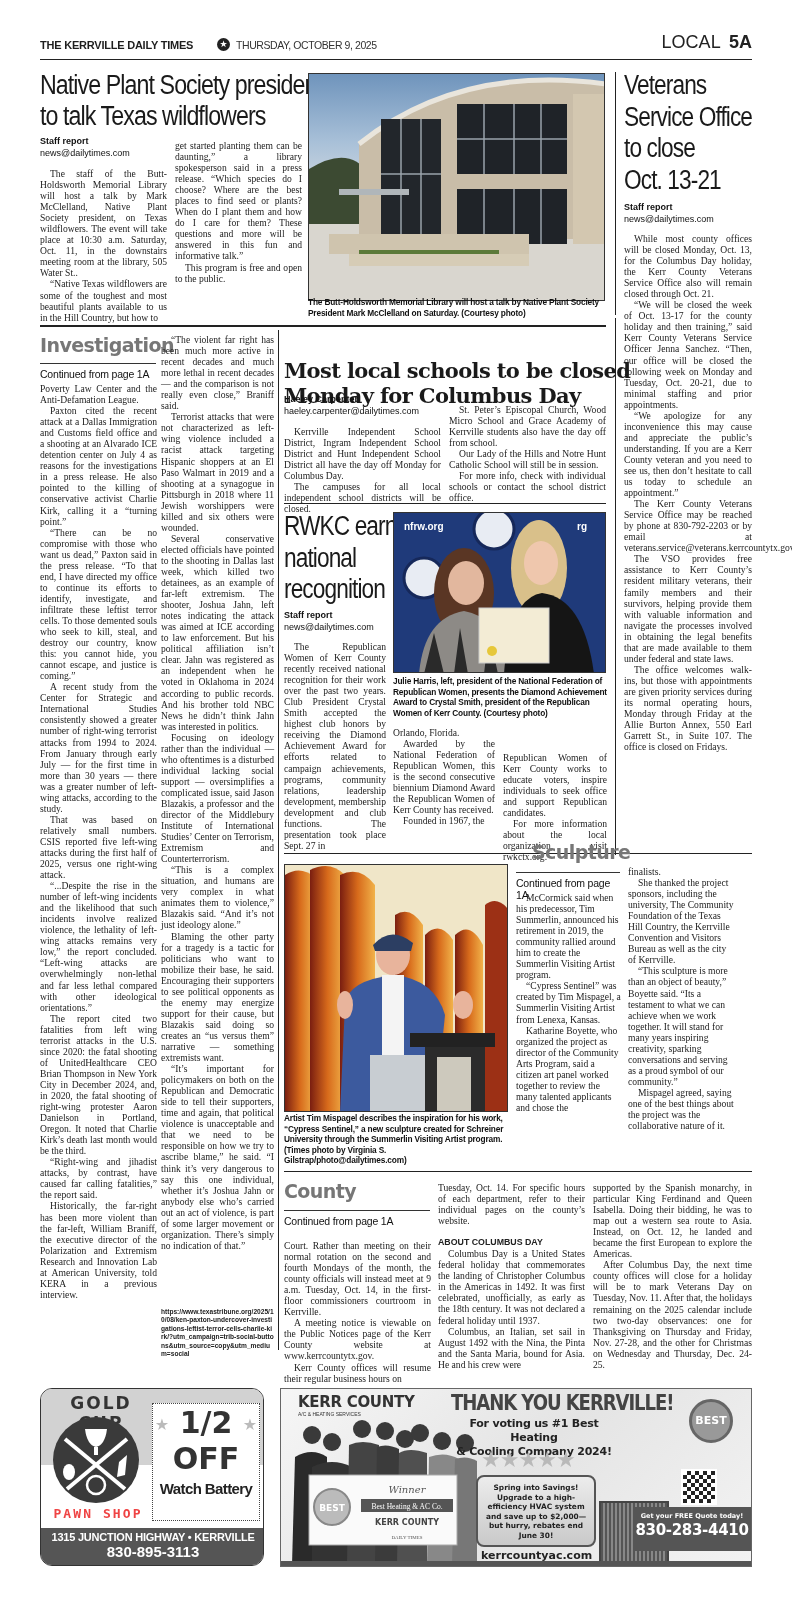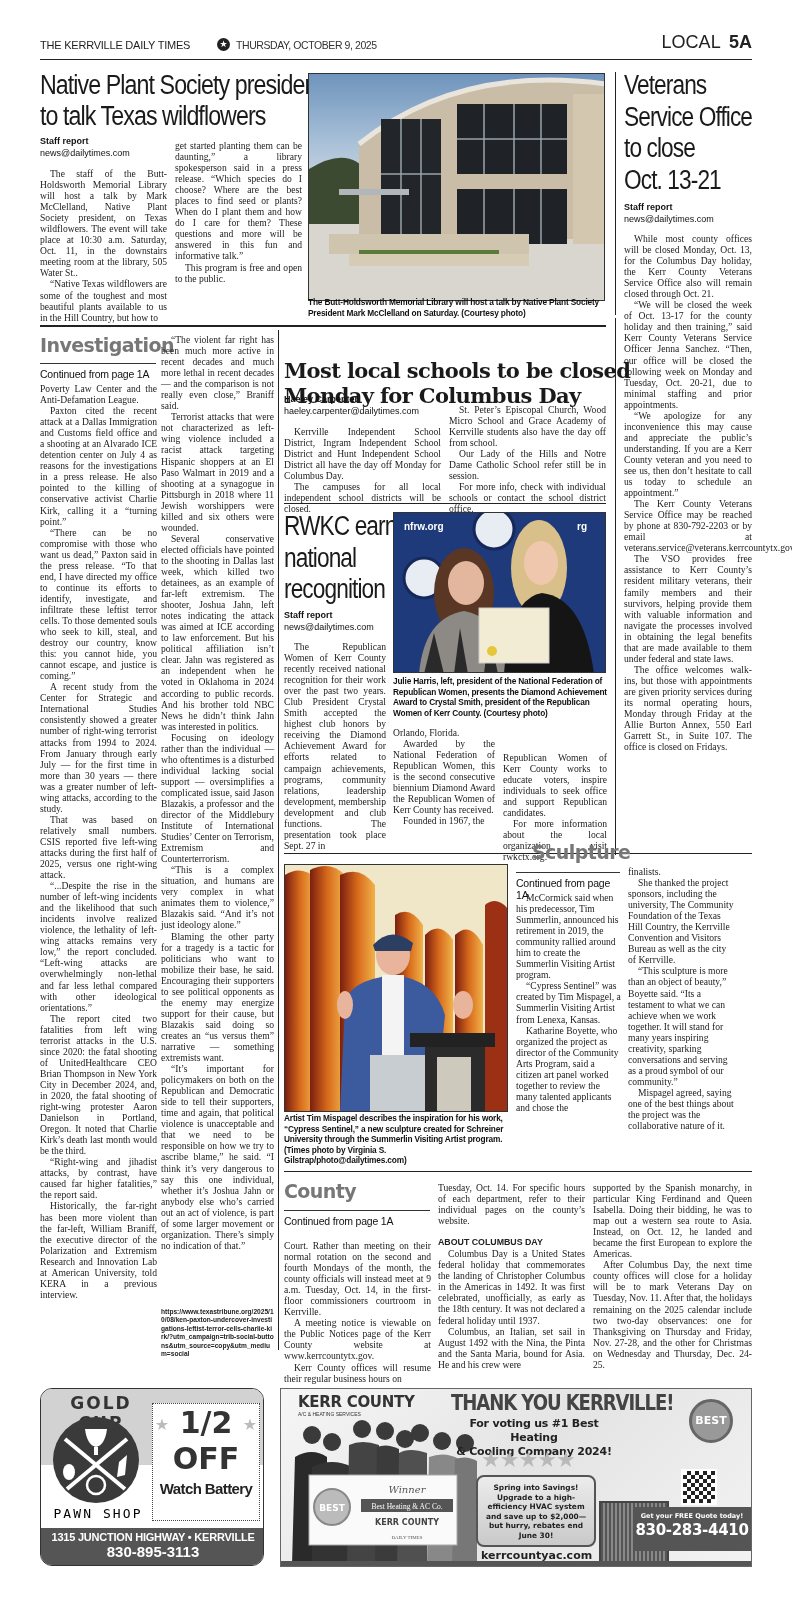--- a/index.html
+++ b/index.html
@@ -16,21 +16,21 @@
   .contd-head{font-family:"DejaVu Sans",sans-serif;font-weight:bold;color:#777;font-size:19px;letter-spacing:-0.03em}
   .contd-sub{font-family:"Liberation Sans",sans-serif;font-size:10.5px;color:#111;border-top:1px solid #333;padding-top:4px;letter-spacing:-0.02em}
   .hr{position:absolute;height:1.5px;background:#222}
   .vr{position:absolute;width:1px;background:#222}
   .photo{position:absolute;overflow:hidden;border:1px solid #333}
 </style>
 </head>
 <body>
 
 <div class="abs" style="left:40px;top:36px;width:712px;height:24px;border-bottom:1.5px solid #222;">
-  <span style="position:absolute;left:0;top:3px;font-family:'Liberation Sans',sans-serif;font-weight:normal;font-size:11px;letter-spacing:-0.02em;">THE KERRVILLE DAILY TIMES</span>
+  <span style="position:absolute;left:0;top:3px;font-family:'Liberation Sans',sans-serif;font-weight:bold;font-size:11px;letter-spacing:-0.02em;">THE KERRVILLE DAILY TIMES</span>
   <span style="position:absolute;left:177px;top:2px;width:13px;height:13px;border-radius:50%;background:#222;color:#fff;font-size:9px;line-height:13px;text-align:center;">★</span>
   <span style="position:absolute;left:196px;top:3px;font-family:'Liberation Sans',sans-serif;font-size:10.5px;color:#333;letter-spacing:-0.04em;">THURSDAY, OCTOBER 9, 2025</span>
   <span style="position:absolute;right:0;top:-4px;font-family:'Liberation Sans',sans-serif;font-size:18px;color:#222;">
     <span>LOCAL</span>
     <b style="margin-left:4px;">5A</b>
   </span>
 </div>
 
 <div class="abs" style="left:40px;top:70px;width:262px;">
   <div class="cond" style="font-size:27px;line-height:31px;color:#1a1a1a;white-space:nowrap;transform:scaleX(0.86);">
@@ -109,21 +109,21 @@
 <div class="abs contd-head" style="left:40px;top:334px;">Investigation</div>
 <div class="abs contd-sub" style="left:40px;top:363px;width:116px;">Continued from page 1A</div>
 <div class="abs body-text" style="left:40px;top:383px;width:117px;">
   <p class="noindent">Poverty Law Center and the Anti-Defamation League.</p>
   <p>Paxton cited the recent attack at a Dallas Immigration and Customs field office and a shooting at an Alvarado ICE detention center on July 4 as reasons for the investigations in a press release. He also pointed to the killing of conservative activist Charlie Kirk, calling it a “turning point.”</p>
   <p>“There can be no compromise with those who want us dead,” Paxton said in the press release. “To that end, I have directed my office to continue its efforts to identify, investigate, and infiltrate these leftist terror cells. To those demented souls who seek to kill, steal, and destroy our country, know this: you cannot hide, you cannot escape, and justice is coming.”</p>
   <p>A recent study from the Center for Strategic and International Studies consistently showed a greater number of right-wing terrorist attacks from 1994 to 2024. From January through early July — for the first time in more than 30 years — there was a greater number of left-wing attacks, according to the study.</p>
   <p>That was based on relatively small numbers. CSIS reported five left-wing attacks during the first half of 2025, versus one right-wing attack.</p>
   <p>“...Despite the rise in the number of left-wing incidents and the likelihood that such incidents involve realized violence, the lethality of left-wing attacks remains very low,” the report concluded. “Left-wing attacks are overwhelmingly non-lethal and far less lethal compared with other ideological orientations.”</p>
   <p>The report cited two fatalities from left wing terrorist attacks in the U.S. since 2020: the fatal shooting of UnitedHealthcare CEO Brian Thompson in New York City in December 2024, and, in 2020, the fatal shooting of right-wing protester Aaron Danielson in Portland, Oregon. It noted that Charlie Kirk’s death last month would be the third.</p>
-  <p>“Right-wing and jihadist attacks, by contrast, have caused far higher fatalities,” the report said.</p>
+  <p>“Right-wing and jihadist attacks, by contrast, have caused far calling fatalities,” the report said.</p>
   <p>Historically, the far-right has been more violent than the far-left, William Braniff, the executive director of the Polarization and Extremism Research and Innovation Lab at American University, told KERA in a previous interview.</p>
 </div>
 <div class="abs body-text" style="left:161px;top:334px;width:113px;">
   <p>“The violent far right has been much more active in recent decades and much more lethal in recent decades — and the comparison is not really even close,” Braniff said.</p>
   <p>Terrorist attacks that were not characterized as left-wing violence included a racist attack targeting Hispanic shoppers at an El Paso Walmart in 2019 and a shooting at a synagogue in Pittsburgh in 2018 where 11 Jewish worshippers were killed and six others were wounded.</p>
   <p>Several conservative elected officials have pointed to the shooting in Dallas last week, which killed two detainees, as an example of far-left extremism. The shooter, Joshua Jahn, left notes indicating the attack was aimed at ICE according to law enforcement. But his political affiliation isn’t clear. Jahn was registered as an independent when he voted in Oklahoma in 2024 according to public records. And his brother told NBC News he didn’t think Jahn was interested in politics.</p>
   <p>Focusing on ideology rather than the individual — who oftentimes is a disturbed individual lacking social support — oversimplifies a complicated issue, said Jason Blazakis, a professor and the director of the Middlebury Institute of International Studies’ Center on Terrorism, Extremism and Counterterrorism.</p>
   <p>“This is a complex situation, and humans are very complex in what animates them to violence,” Blazakis said. “And it’s not just ideology alone.”</p>
   <p>Blaming the other party for a tragedy is a tactic for politicians who want to mobilize their base, he said. Encouraging their supporters to see political opponents as the enemy may energize support for their cause, but Blazakis said doing so creates an “us versus them” narrative — something extremists want.</p>
   <p>“It’s important for policymakers on both on the Republican and Democratic side to tell their supporters, time and again, that political violence is unacceptable and that we need to be responsible on how we try to ascribe blame,” he said. “I think it’s very dangerous to say this one individual, whether it’s Joshua Jahn or anybody else who’s carried out an act of violence, is part of some larger movement or organization. There’s simply no indication of that.”</p>
@@ -139,21 +139,21 @@
 <div class="abs byline" style="left:284px;top:393px;">
   <b>Haeley Carpenter</b>
   <span>haeley.carpenter@dailytimes.com</span>
 </div>
 <div class="abs body-text" style="left:284px;top:426px;width:157px;">
   <p>Kerrville Independent School District, Ingram Independent School District and Hunt Independent School District all have the day off Monday for Columbus Day.</p>
   <p>The campuses for all local independent school districts will be closed.</p>
 </div>
 <div class="abs body-text" style="left:449px;top:404px;width:157px;">
   <p>St. Peter’s Episcopal Church, Wood Micro School and Grace Academy of Kerrville students also have the day off from school.</p>
-  <p>Our Lady of the Hills and Notre Dame Catholic School refer still be in session.</p>
+  <p>Our Lady of the Hills and Notre Hunt Catholic School will still be in session.</p>
   <p>For more info, check with individual schools or contact the school district office.</p>
 </div>
 <div class="hr" style="left:284px;top:503px;width:322px;height:1px;"></div>
 
 <div class="abs cond" style="left:284px;top:511px;width:110px;font-size:27px;line-height:31.5px;color:#1a1a1a;transform:scaleX(0.84);white-space:nowrap;">
   <div>RWKC earns</div>
   <div>national</div>
   <div>recognition</div>
 </div>
 <div class="abs byline" style="left:284px;top:609px;">
@@ -266,21 +266,21 @@
     <svg width="86" height="86" viewBox="0 0 86 86">
       <path d="M32 12 L54 12 Q52 28 43 30 Q34 28 32 12Z" fill="#fff"></path>
       <rect x="41" y="30" width="4" height="8" fill="#fff"></rect>
       <line x1="12" y1="22" x2="72" y2="72" stroke="#fff" stroke-width="4"></line>
       <line x1="74" y1="22" x2="14" y2="72" stroke="#fff" stroke-width="4"></line>
       <ellipse cx="16" cy="55" rx="6" ry="8" fill="#fff"></ellipse>
       <circle cx="43" cy="68" r="9" fill="none" stroke="#fff" stroke-width="2.5"></circle>
       <path d="M66 45 L74 38 L72 58 L64 60Z" fill="#fff"></path>
     </svg>
   </div>
-  <div style="position:absolute;left:8px;top:117px;width:98px;text-align:center;font-family:'DejaVu Sans Mono',monospace;font-weight:normal;font-size:13px;letter-spacing:0.16em;color:#000000;">PAWN SHOP</div>
+  <div style="position:absolute;left:8px;top:117px;width:98px;text-align:center;font-family:'DejaVu Sans Mono',monospace;font-weight:bold;font-size:13px;letter-spacing:0.16em;color:#ef4444;">PAWN SHOP</div>
   <div style="position:absolute;left:111px;top:14px;width:108px;height:118px;border:1.5px dotted #444;background:#fff;text-align:center;">
     <div style="font-family:'DejaVu Sans',sans-serif;font-weight:bold;color:#333;font-size:30px;line-height:34px;margin-top:2px;">
       <span style="font-size:16px;color:#bbb;vertical-align:middle;">★</span>
       <span>1/2</span>
       <span style="font-size:16px;color:#bbb;vertical-align:middle;">★</span>
     </div>
     <div style="font-family:'DejaVu Sans',sans-serif;font-weight:bold;font-size:30px;line-height:34px;color:#333;">OFF</div>
     <div style="font-family:'Liberation Sans',sans-serif;font-weight:bold;font-size:15px;color:#222;letter-spacing:-0.04em;margin-top:4px;">Watch Battery</div>
   </div>
   <div style="position:absolute;left:0;top:139px;width:224px;height:39px;background:#555;color:#fff;text-align:center;font-family:'Liberation Sans',sans-serif;font-weight:bold;">

